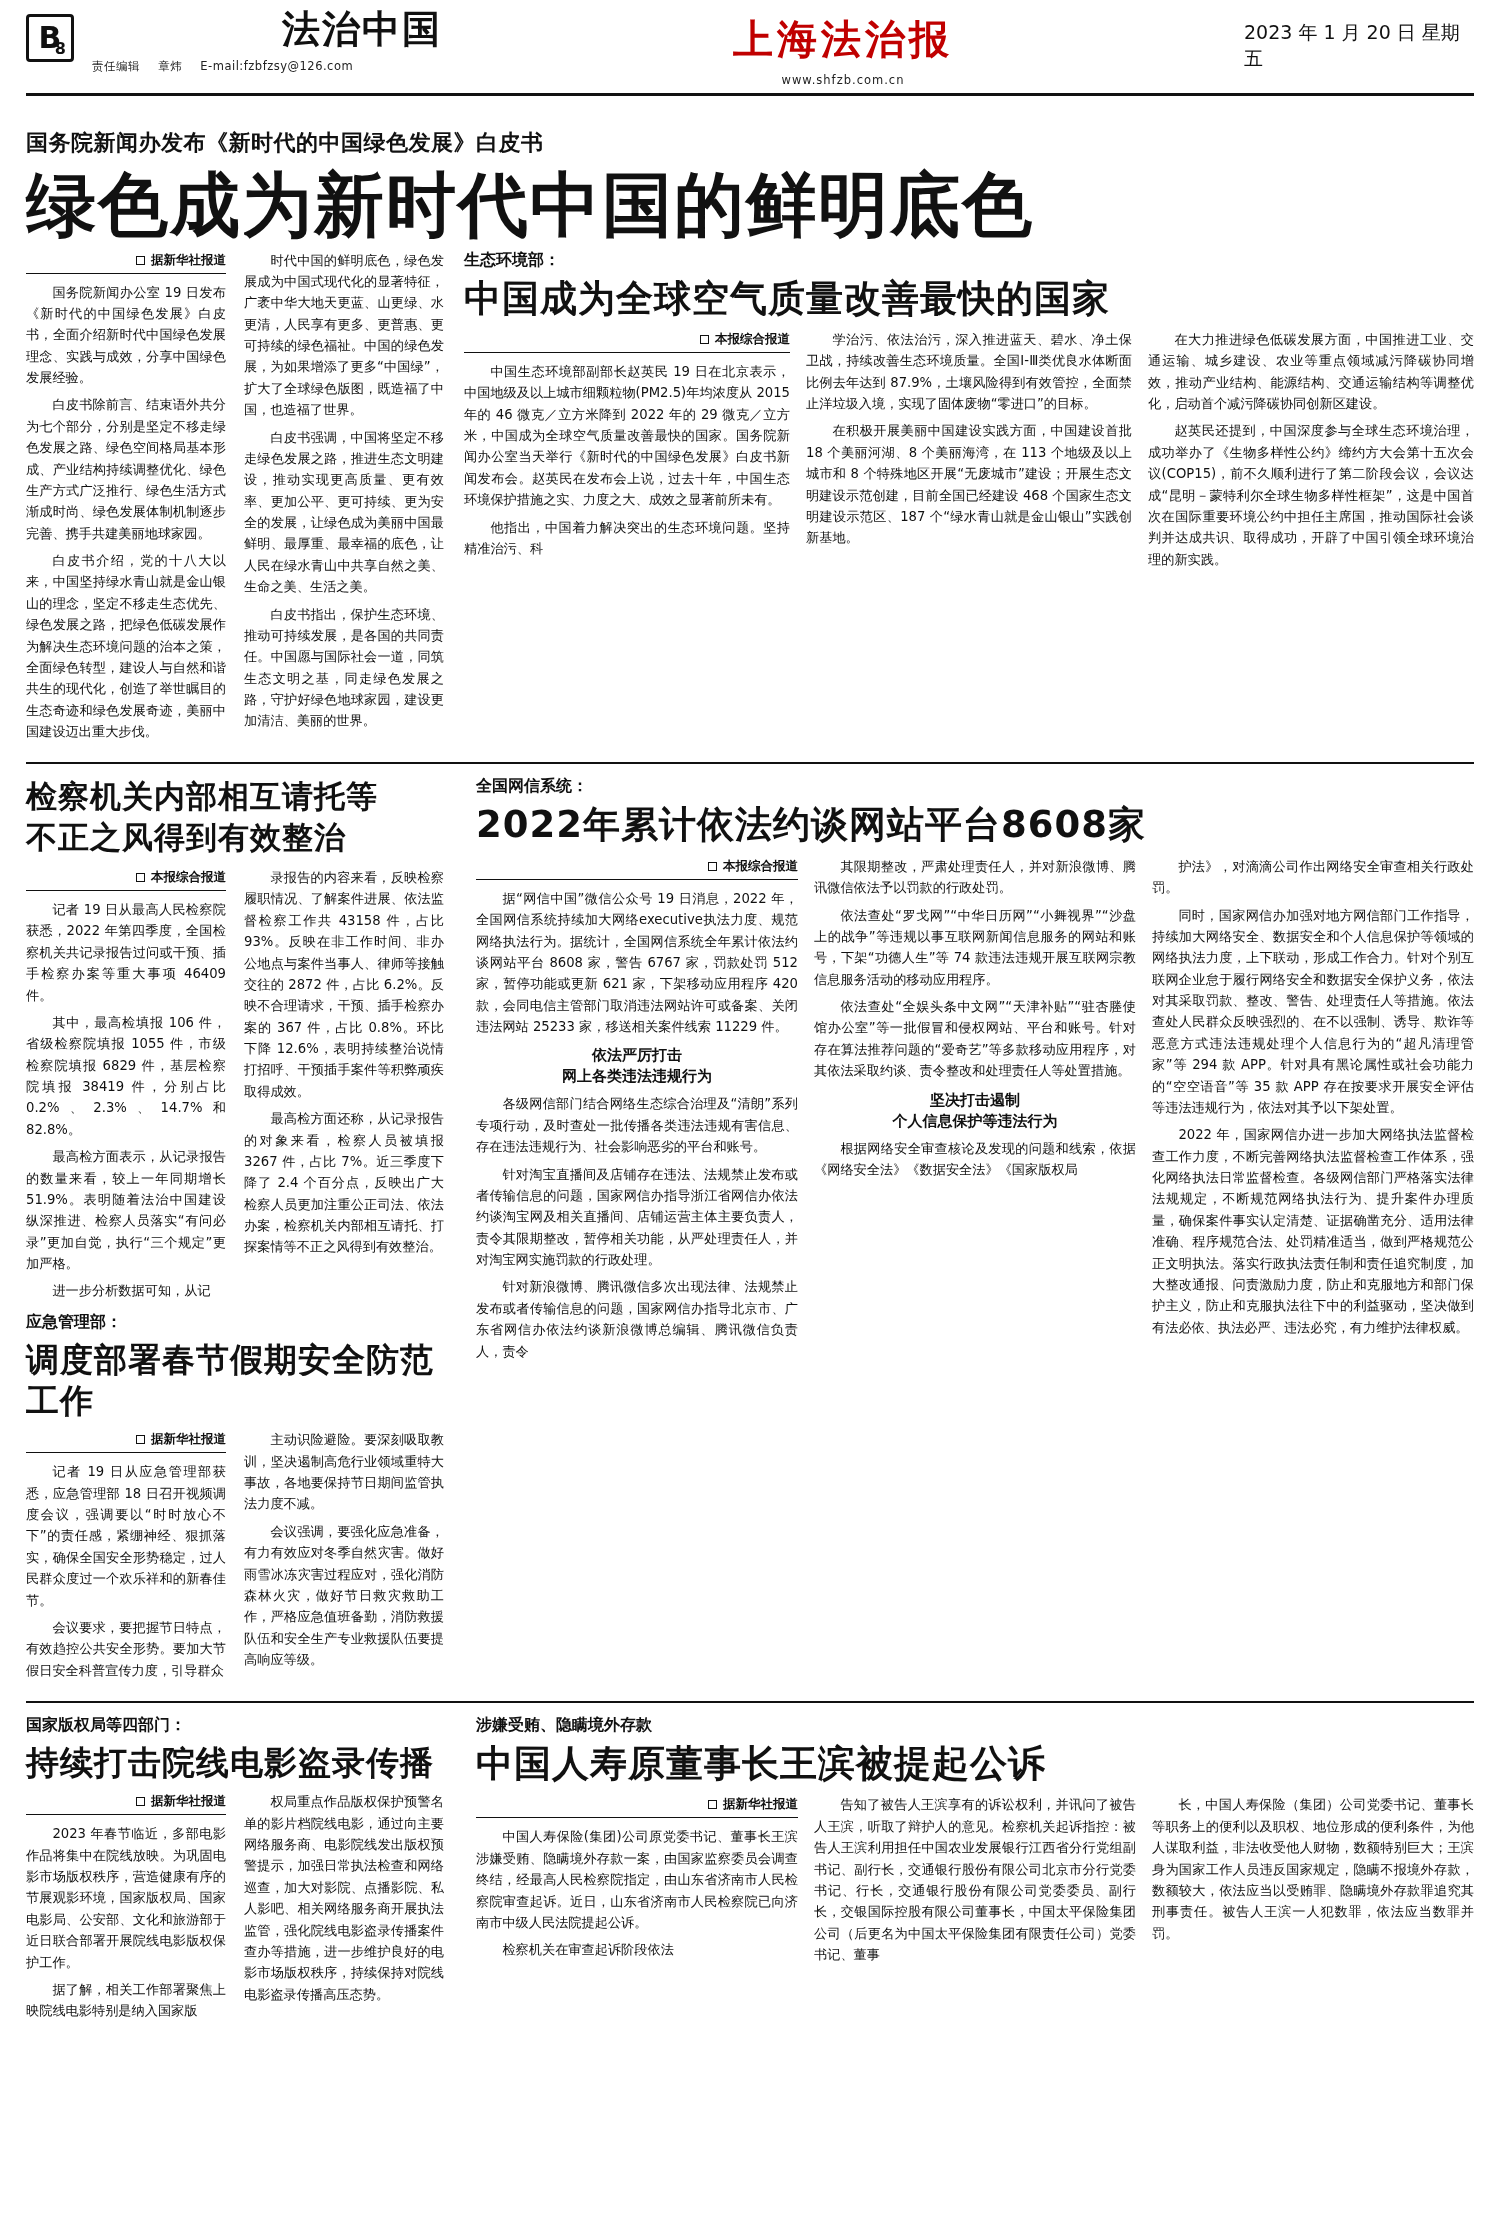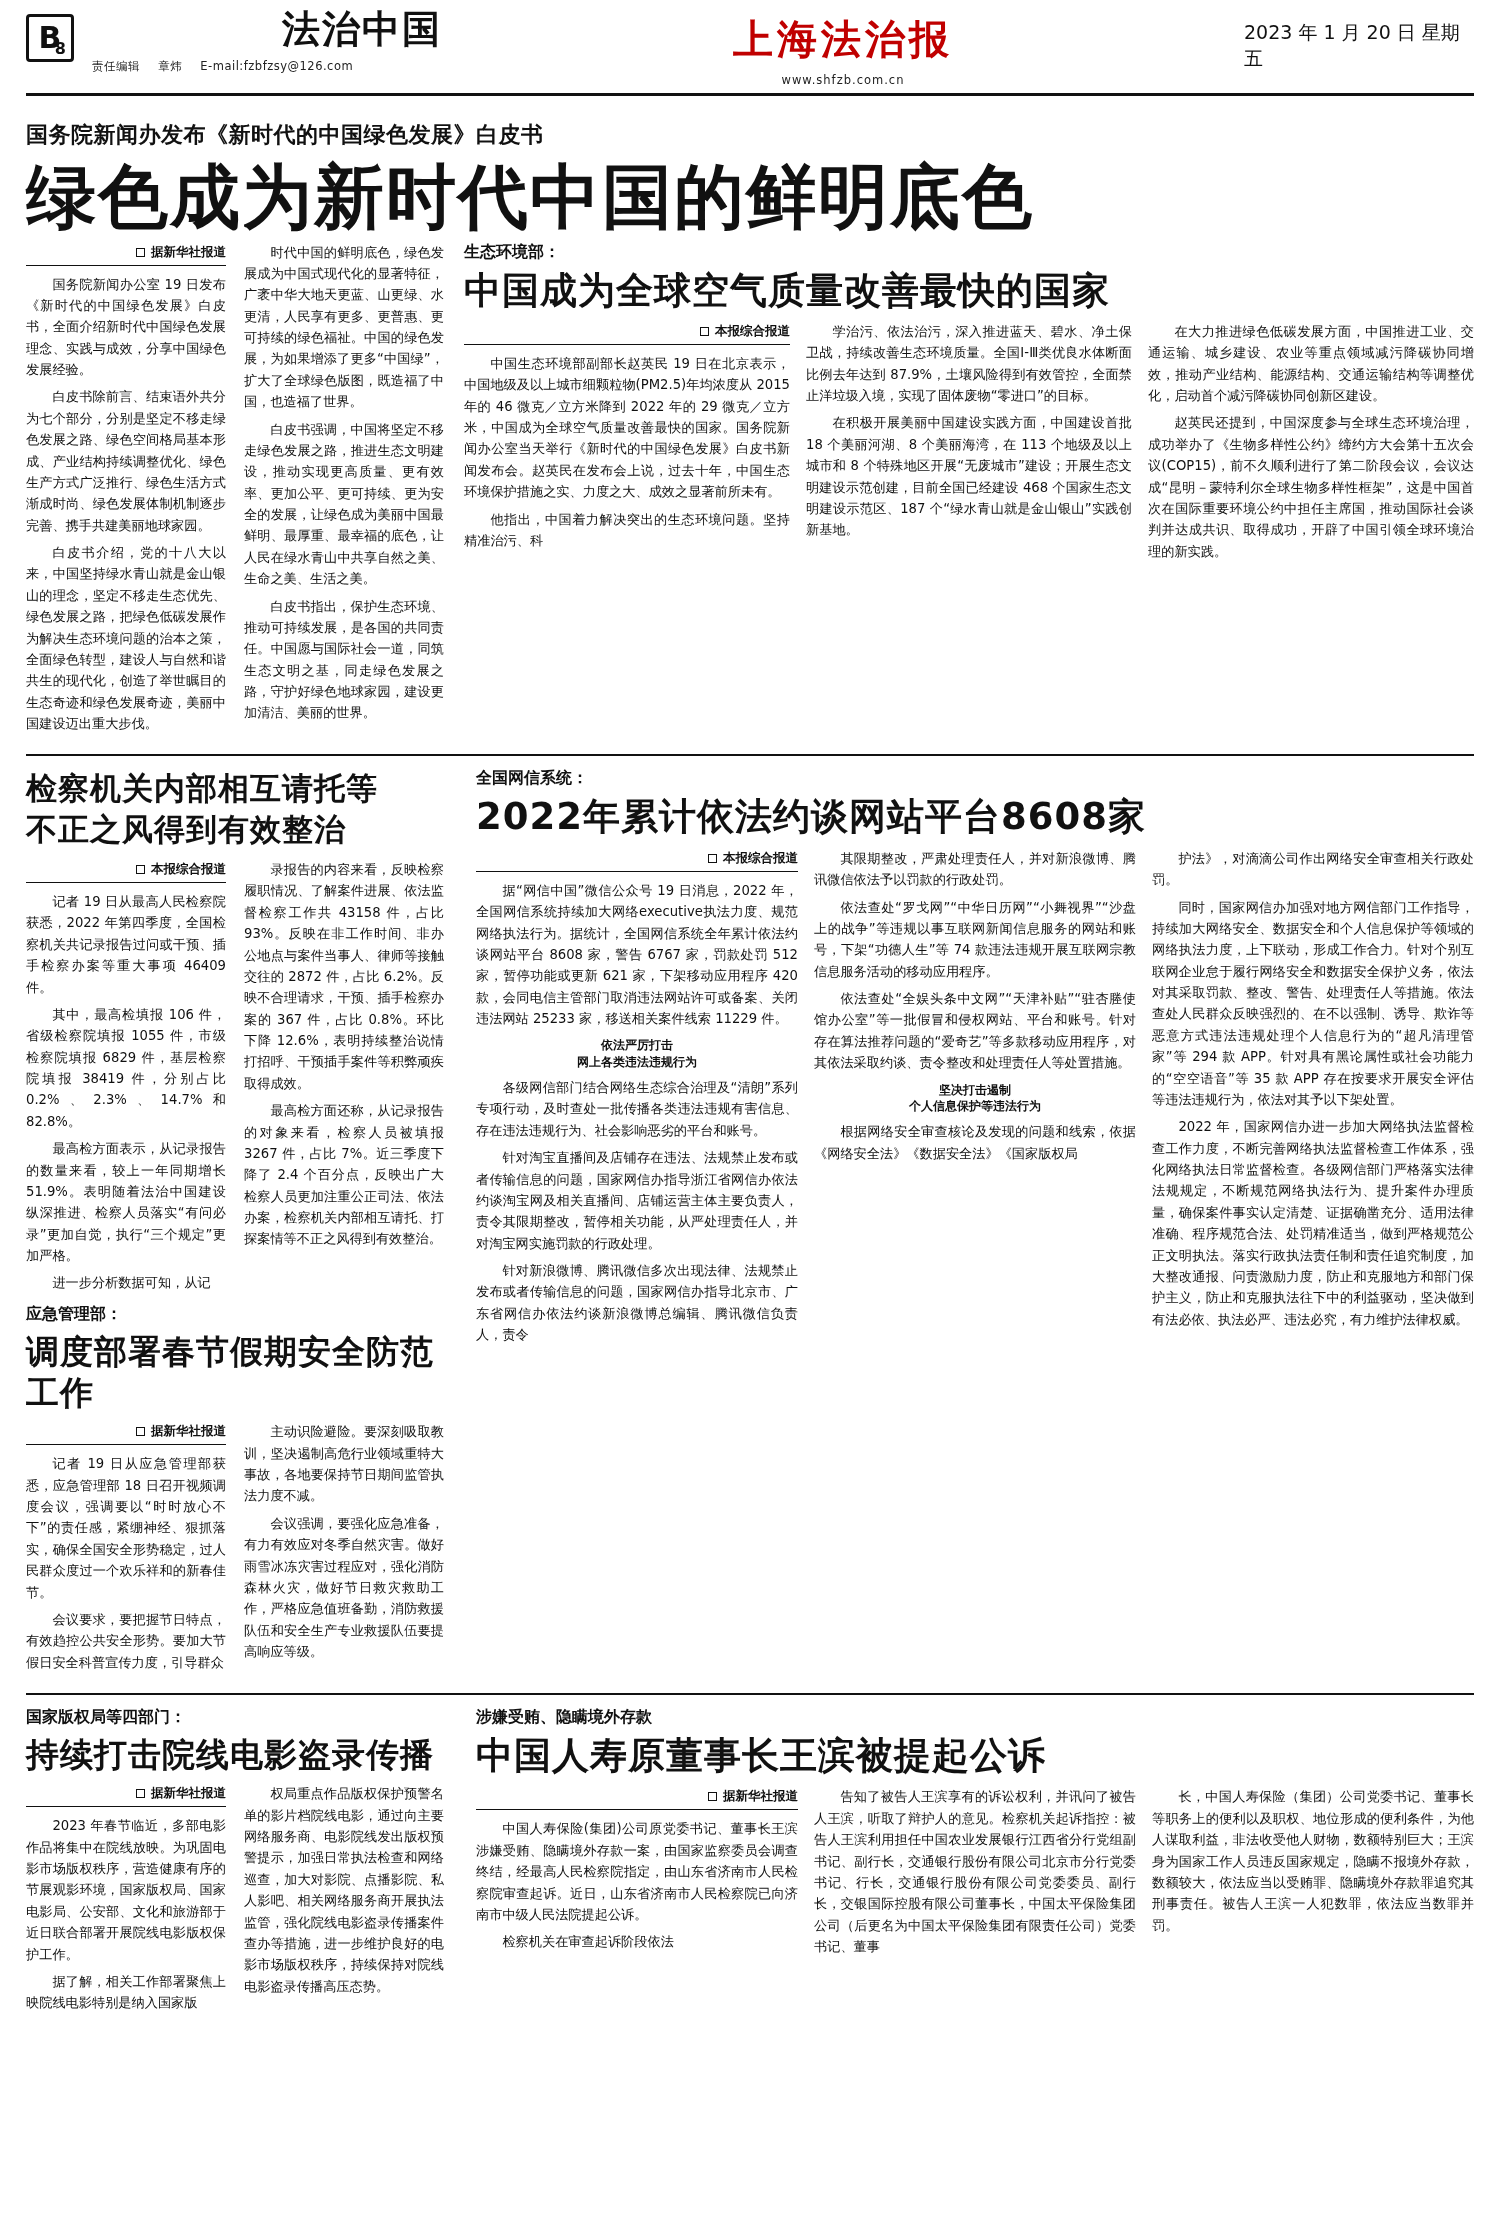--- a/index.html
+++ b/index.html
@@ -27,41 +27,41 @@
   .sect-meta span { margin-right:14px; }
   .paper-logo { flex:1 1 auto; text-align:center; padding-top:2px; }
   .paper-logo .cn {
     font-family:"DejaVu Serif", serif;
     font-size:40px; font-weight:bold; color:#c00000; letter-spacing:4px;
   }
   .paper-logo .url { font-size:11.5px; color:#222; margin-top:6px; letter-spacing:1px; }
   .date-wrap { flex:0 0 230px; font-size:19px; padding-top:10px; color:#111; }
 
   
-  .lead { padding-top:24px; }
+  .lead { padding-top:32px; }
   .lead .kicker { font-size:22px; font-weight:bold; letter-spacing:.5px; }
   .lead .headline {
     font-size:70px; font-weight:bold; letter-spacing:2px; line-height:1.08;
     margin-top:10px; margin-bottom:6px;
   }
 
   
   .cols { display:flex; gap:18px; }
   .col { flex:1 1 0; }
   .byline {
     font-size:12.5px; font-weight:bold; border-bottom:1px solid #111;
     padding:2px 0 4px 0; margin-bottom:8px; display:flex; align-items:center;justify-content:flex-end;
   }
   .byline .sq { width:9px; height:9px; border:1px solid #111; display:inline-block; margin-right:6px; }
   p.body {
     font-size:13.2px; line-height:1.62; text-align:justify; margin:0 0 6px 0;
     text-indent:2em; color:#111;
   }
   .subhead {
-    font-size:12px; font-weight:bold; text-align:center; line-height:1.4;
+    font-size:15px; font-weight:bold; text-align:center; line-height:1.4;
     margin:8px 0 6px 0;
   }
   .top-grid { display:flex; gap:20px; }
   .top-left { flex:0 0 418px; display:flex; gap:18px; }
   .top-right { flex:1 1 auto; }
   .hr-sep { border-top:2px solid #111; margin:14px 0 12px 0; }
 
   
   .two-up { display:flex; gap:32px; }
   .blk-left { flex:0 0 418px; }

